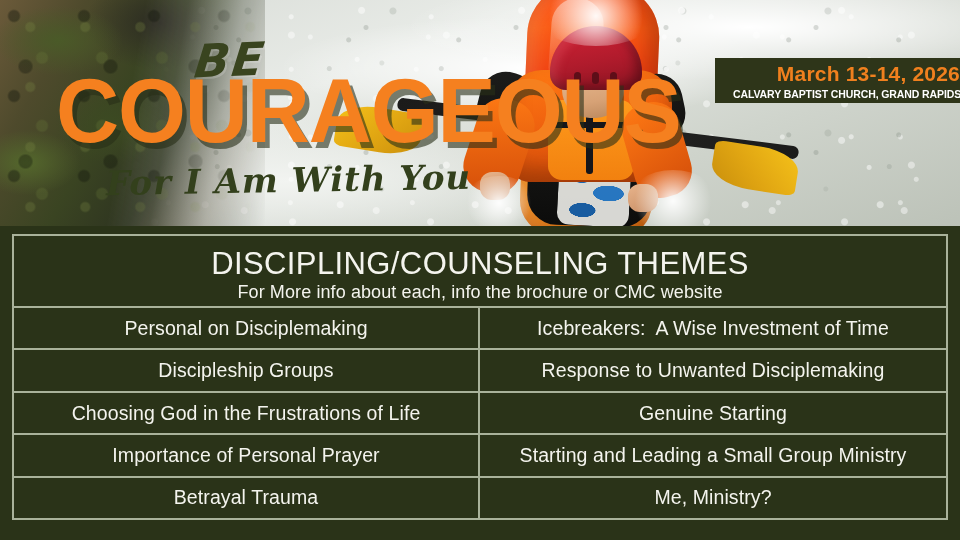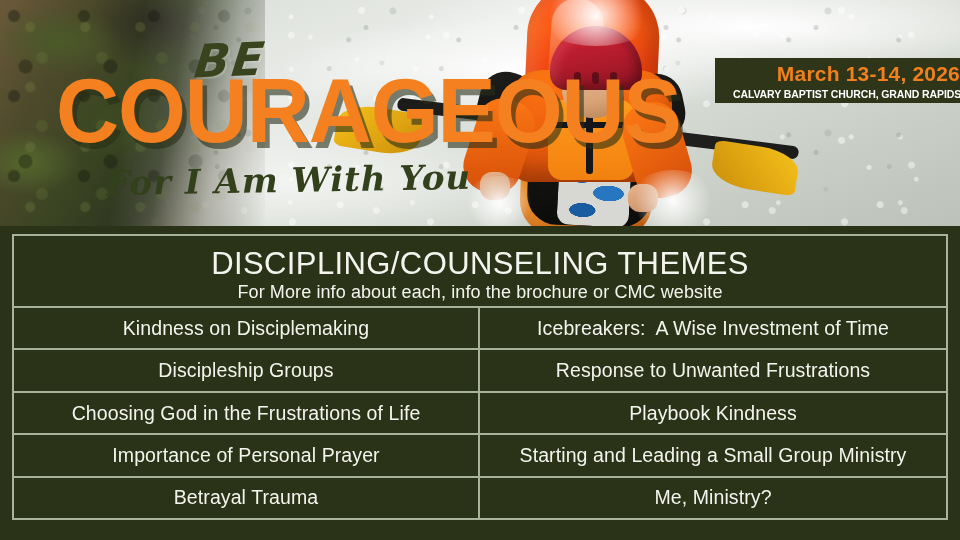--- a/index.html
+++ b/index.html
@@ -319,30 +319,30 @@
 
   <div class="panel">
     <div class="tbl">
 
       <div class="hdr">
         <div class="hdr-title">DISCIPLING/COUNSELING THEMES</div>
         <div class="hdr-sub">For More info about each, info the brochure or CMC website</div>
       </div>
 
       <div class="row">
-        <div class="cell left-cell">Kindness on Disciplemaking</div>
+        <div class="cell left-cell">Personal on Disciplemaking</div>
         <div class="cell">Icebreakers:  A Wise Investment of Time</div>
       </div>
       <div class="row">
         <div class="cell left-cell">Discipleship Groups</div>
-        <div class="cell">Response to Unwanted Frustrations</div>
+        <div class="cell">Response to Unwanted Disciplemaking</div>
       </div>
       <div class="row">
         <div class="cell left-cell">Choosing God in the Frustrations of Life</div>
-        <div class="cell">Playbook Kindness</div>
+        <div class="cell">Genuine Starting</div>
       </div>
       <div class="row">
         <div class="cell left-cell">Importance of Personal Prayer</div>
         <div class="cell">Starting and Leading a Small Group Ministry</div>
       </div>
       <div class="row">
         <div class="cell left-cell">Betrayal Trauma</div>
         <div class="cell">Me, Ministry?</div>
       </div>
 

